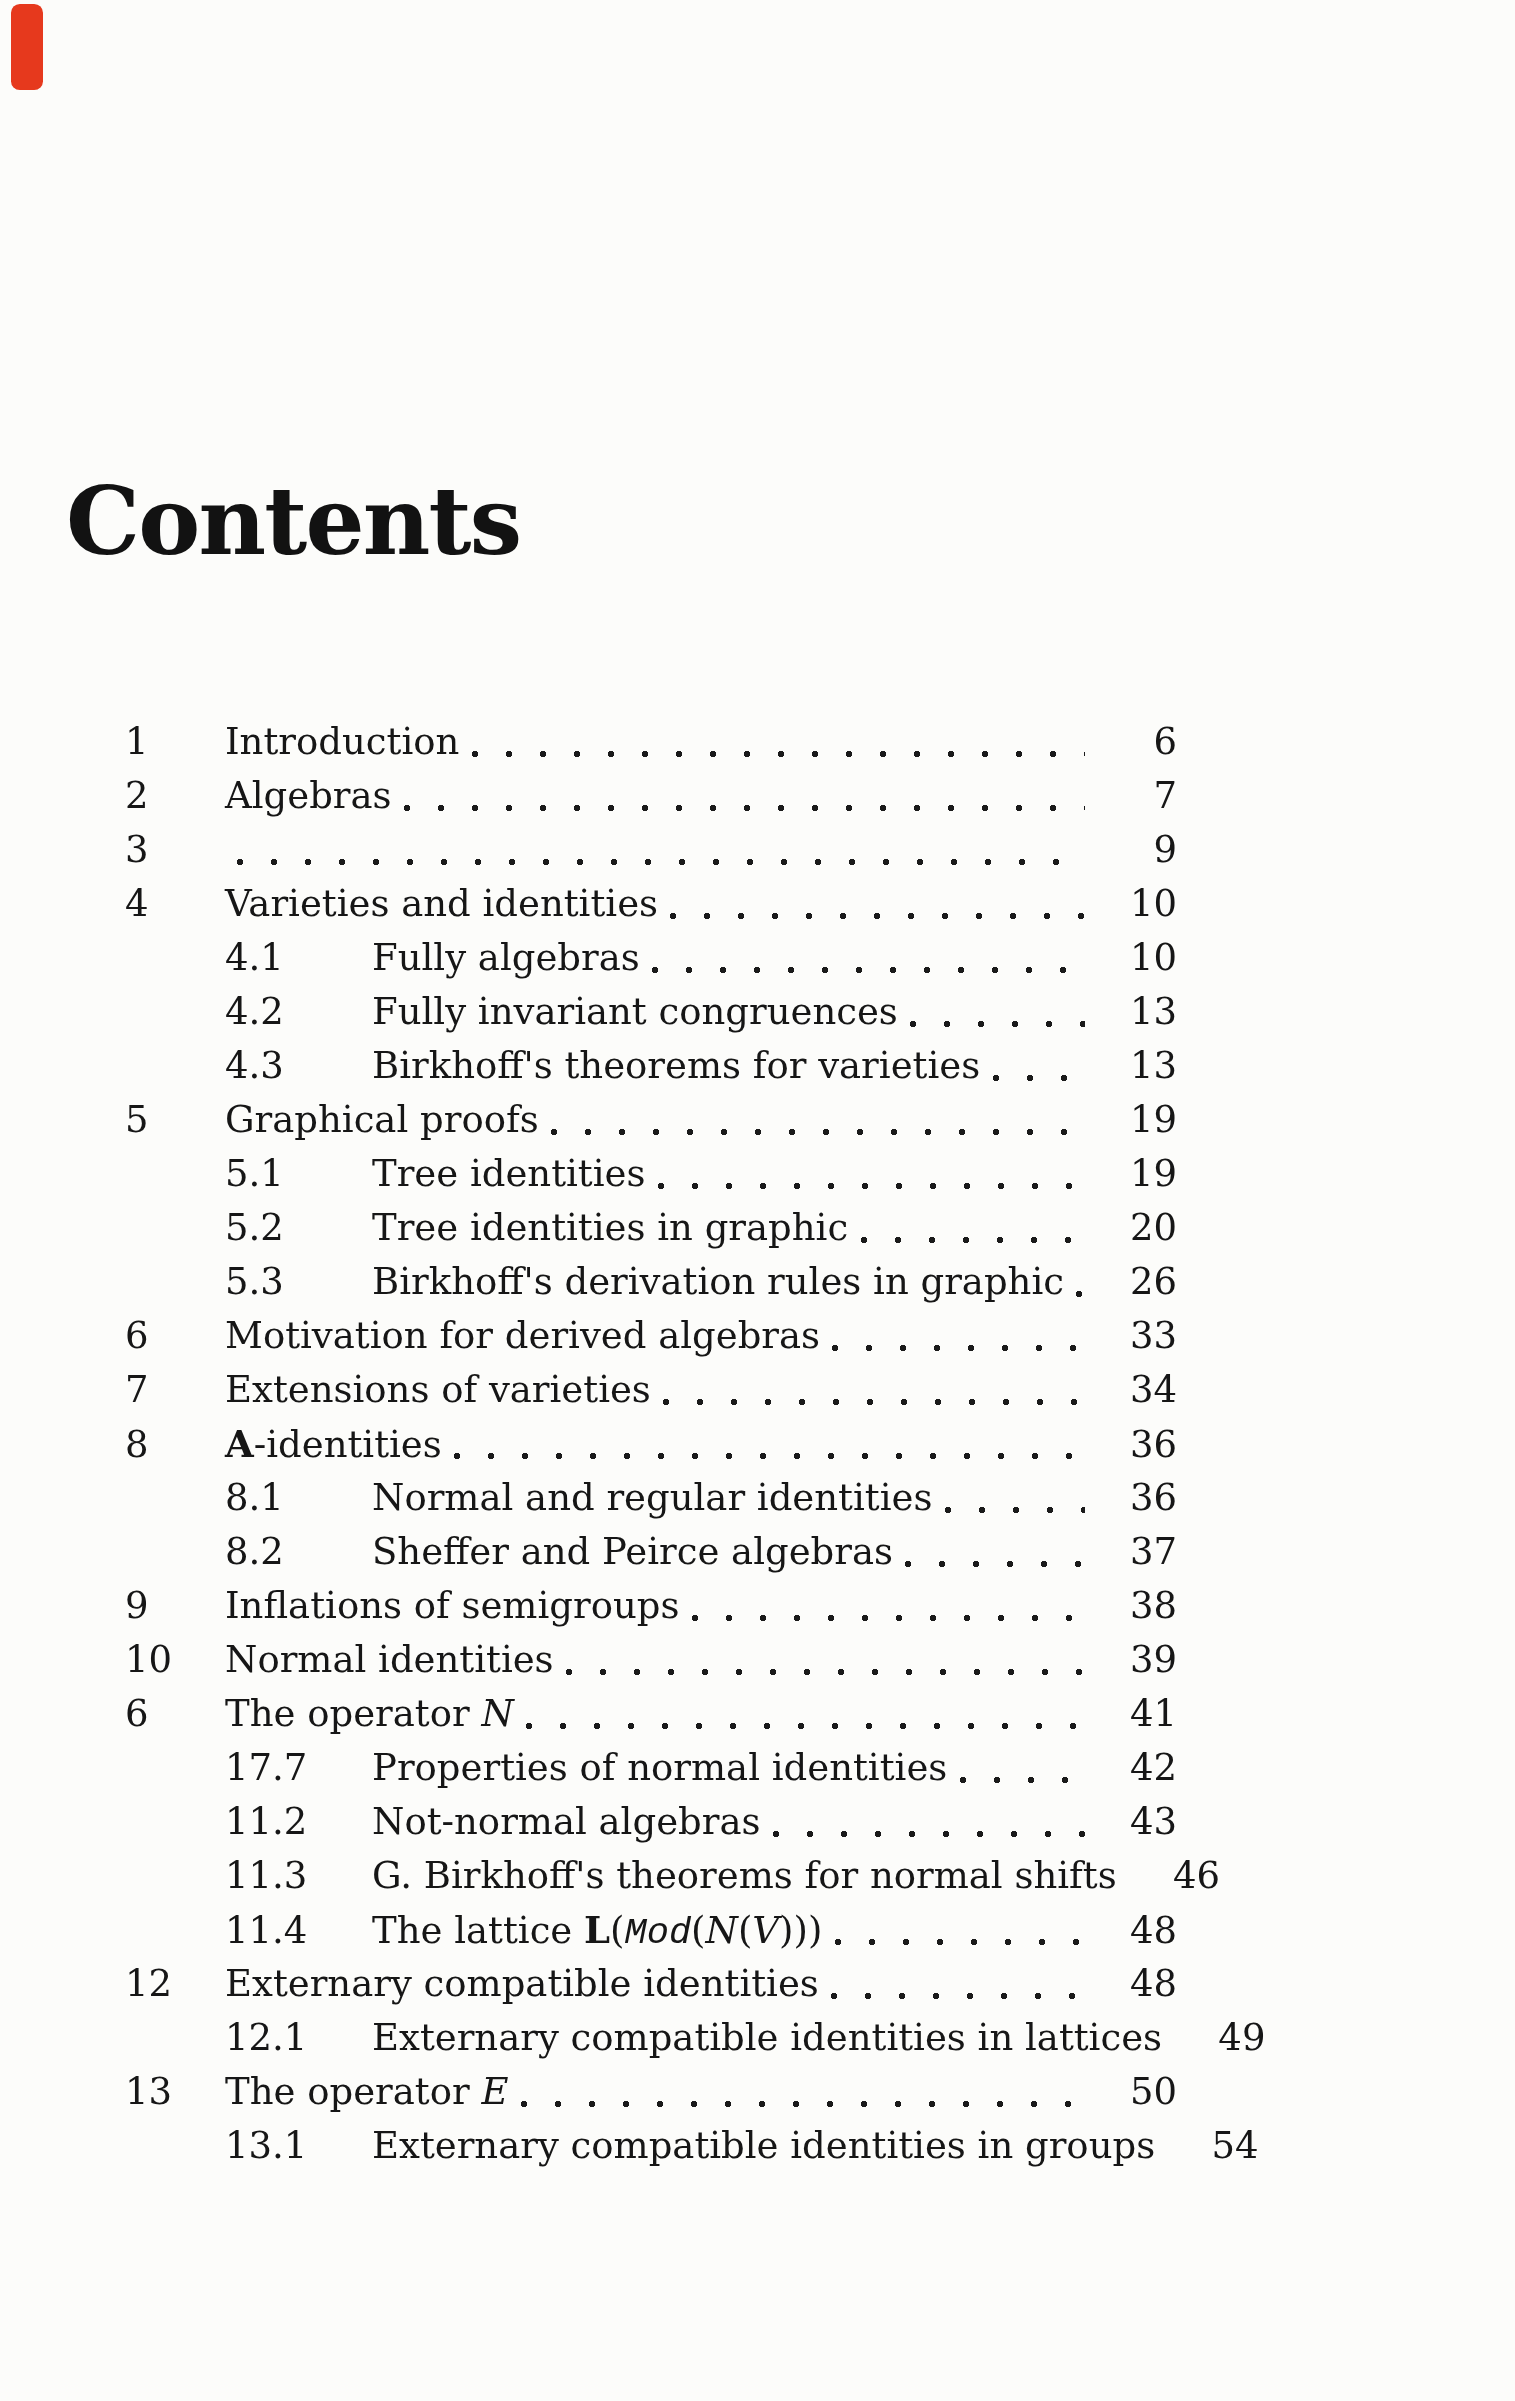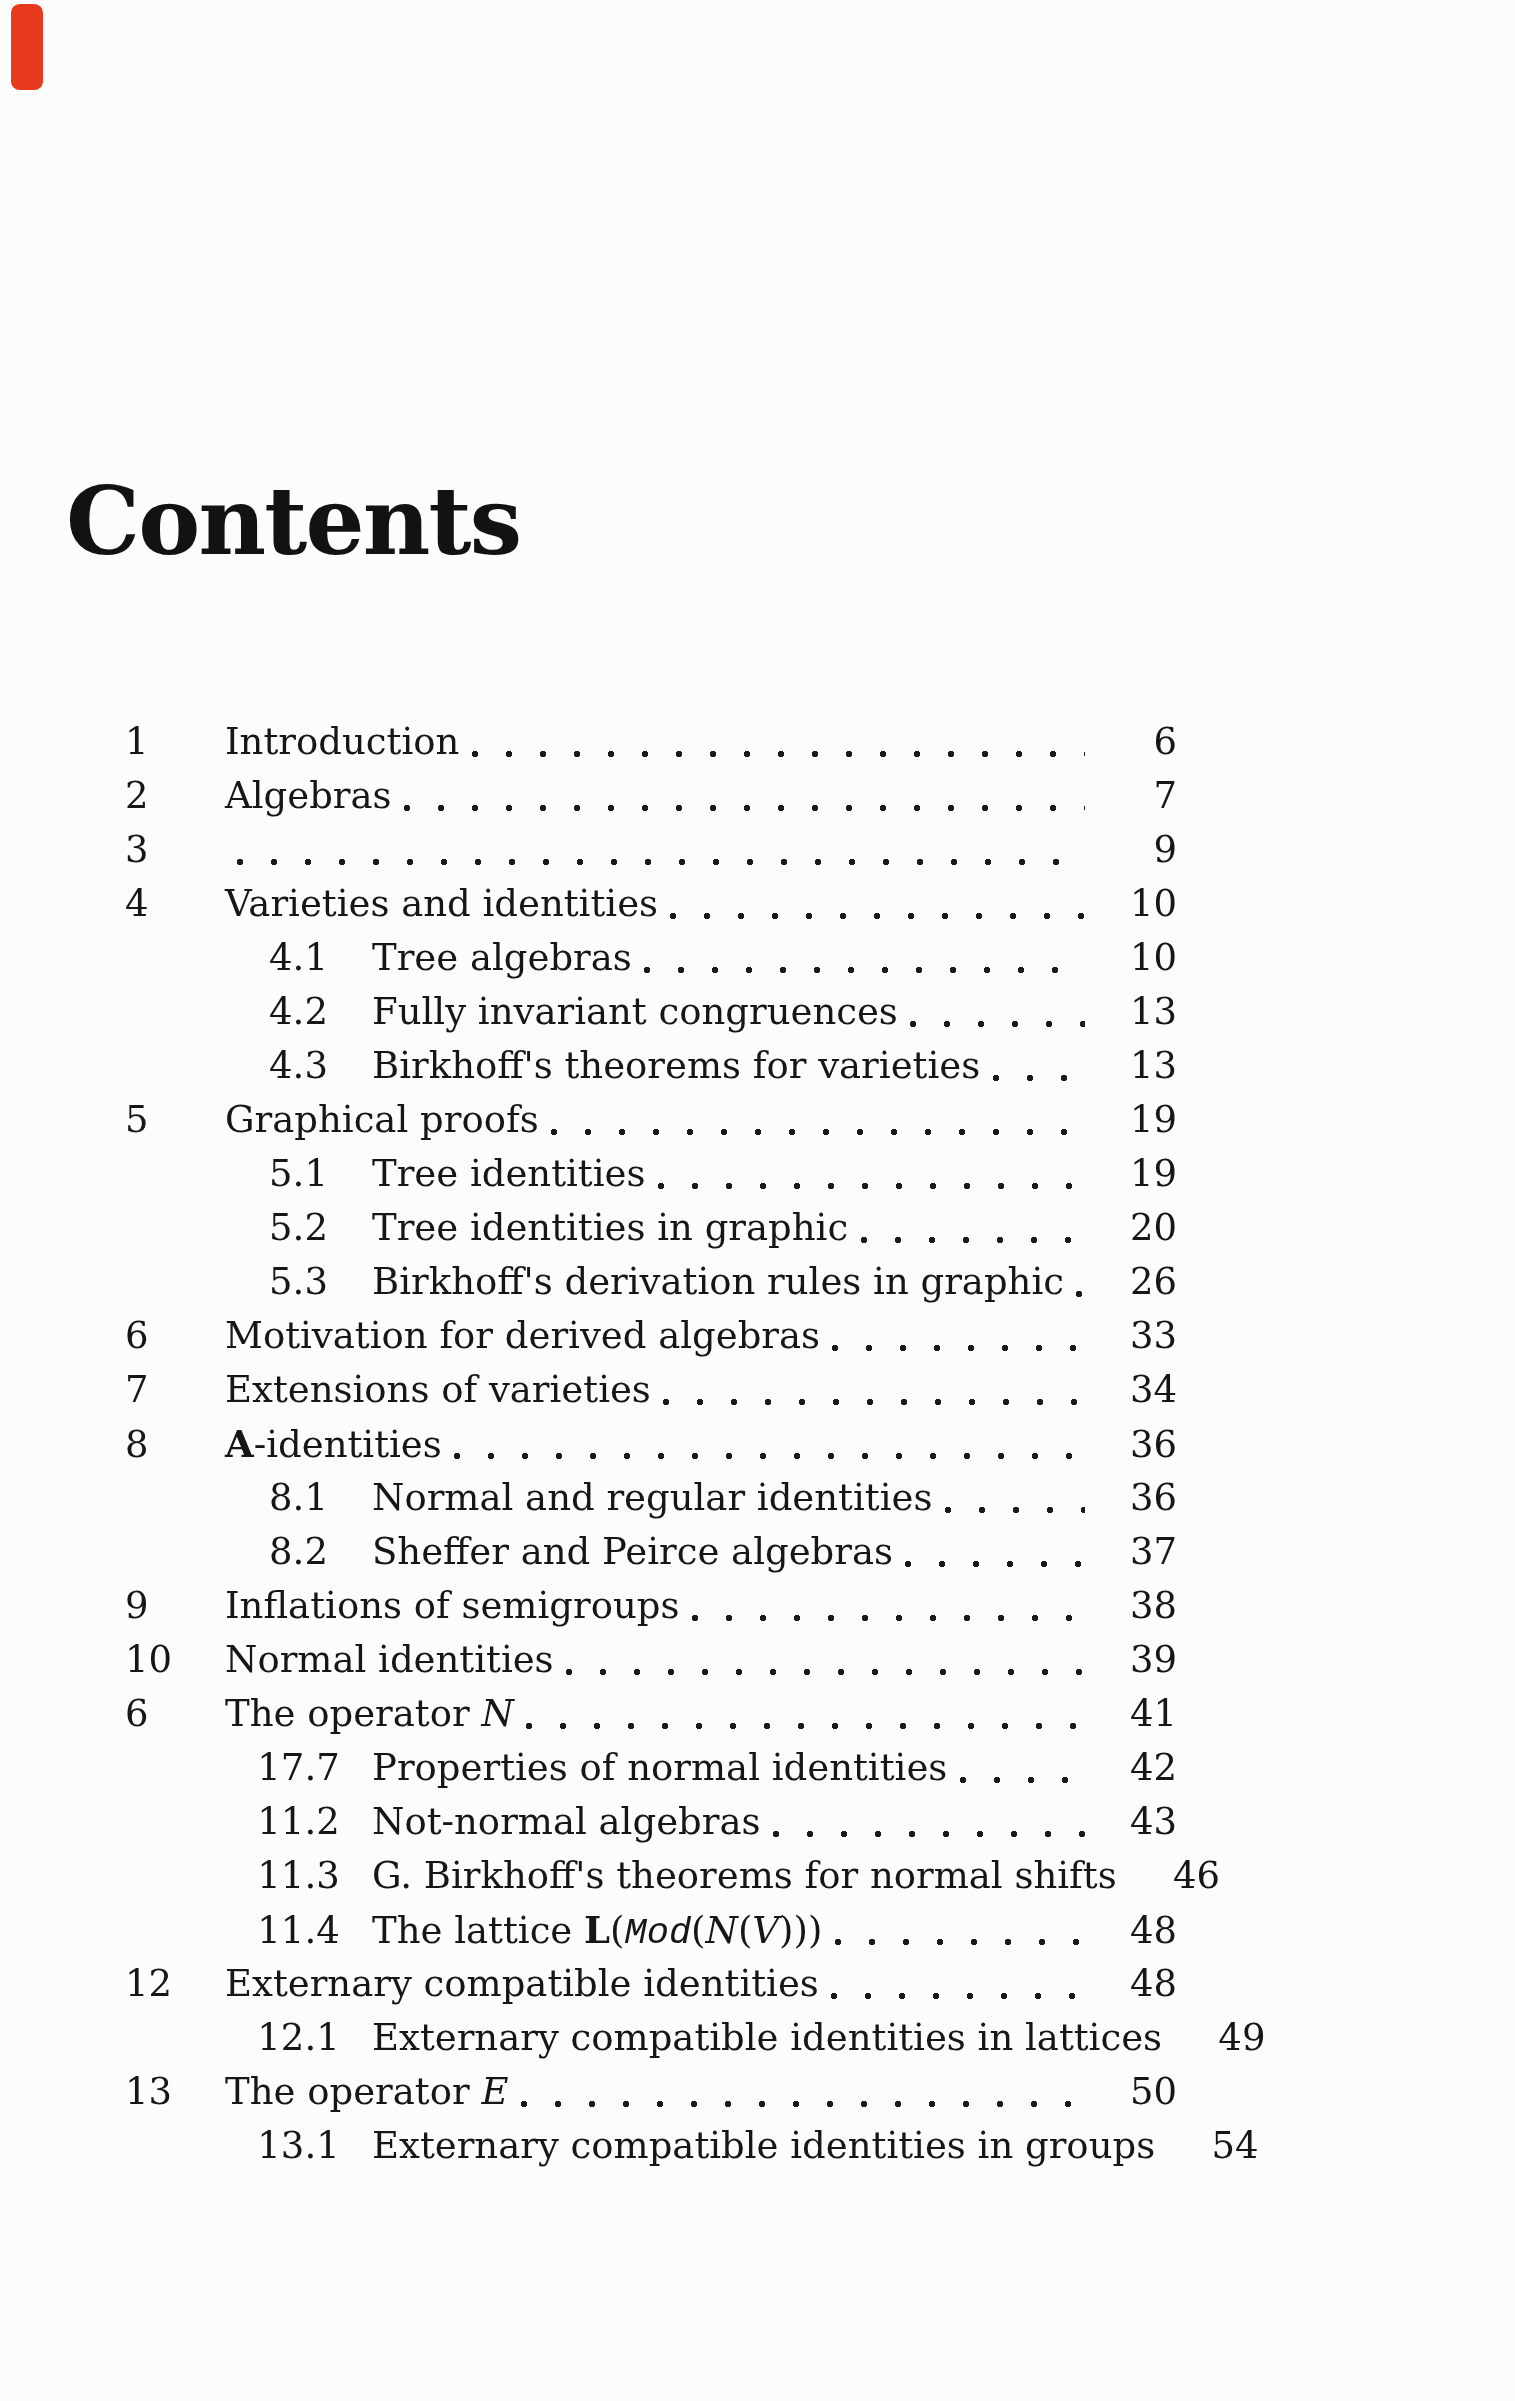--- a/index.html
+++ b/index.html
@@ -38,21 +38,21 @@
     display: flex;
     align-items: baseline;
     height: 54px;
     line-height: 54px;
     margin: 0 143px 0 125px;
     font-size: 37px;
     white-space: nowrap;
   }
   .row .num  { flex: none; }
   .lvl1 .num { width: 100px; }
-  .lvl2 .num { margin-left: 100px; width: 147px; text-align: center; }
+  .lvl2 .num { margin-left: 100px; width: 147px; }
   .row .title { flex: none; }
   .row .leader {
     flex: 1 1 auto;
     align-self: flex-end;
     height: 8px;
     margin: 0 13px 11.4px 11.4px;
     background-image: radial-gradient(circle 3px at 4px 4px, #1a1a1a 98%, rgba(0,0,0,0));
     background-size: 34px 8px;
     background-repeat: repeat-x;
     background-position: left bottom;
@@ -91,21 +91,21 @@
         <span class="page-num">9</span>
       </div>
       <div class="row lvl1">
         <span class="num">4</span>
         <span class="title">Varieties and identities</span>
         <span class="leader"></span>
         <span class="page-num">10</span>
       </div>
       <div class="row lvl2">
         <span class="num">4.1</span>
-        <span class="title">Tree algebras</span>
+        <span class="title">Fully algebras</span>
         <span class="leader"></span>
         <span class="page-num">10</span>
       </div>
       <div class="row lvl2">
         <span class="num">4.2</span>
         <span class="title">Fully invariant congruences</span>
         <span class="leader"></span>
         <span class="page-num">13</span>
       </div>
       <div class="row lvl2">

